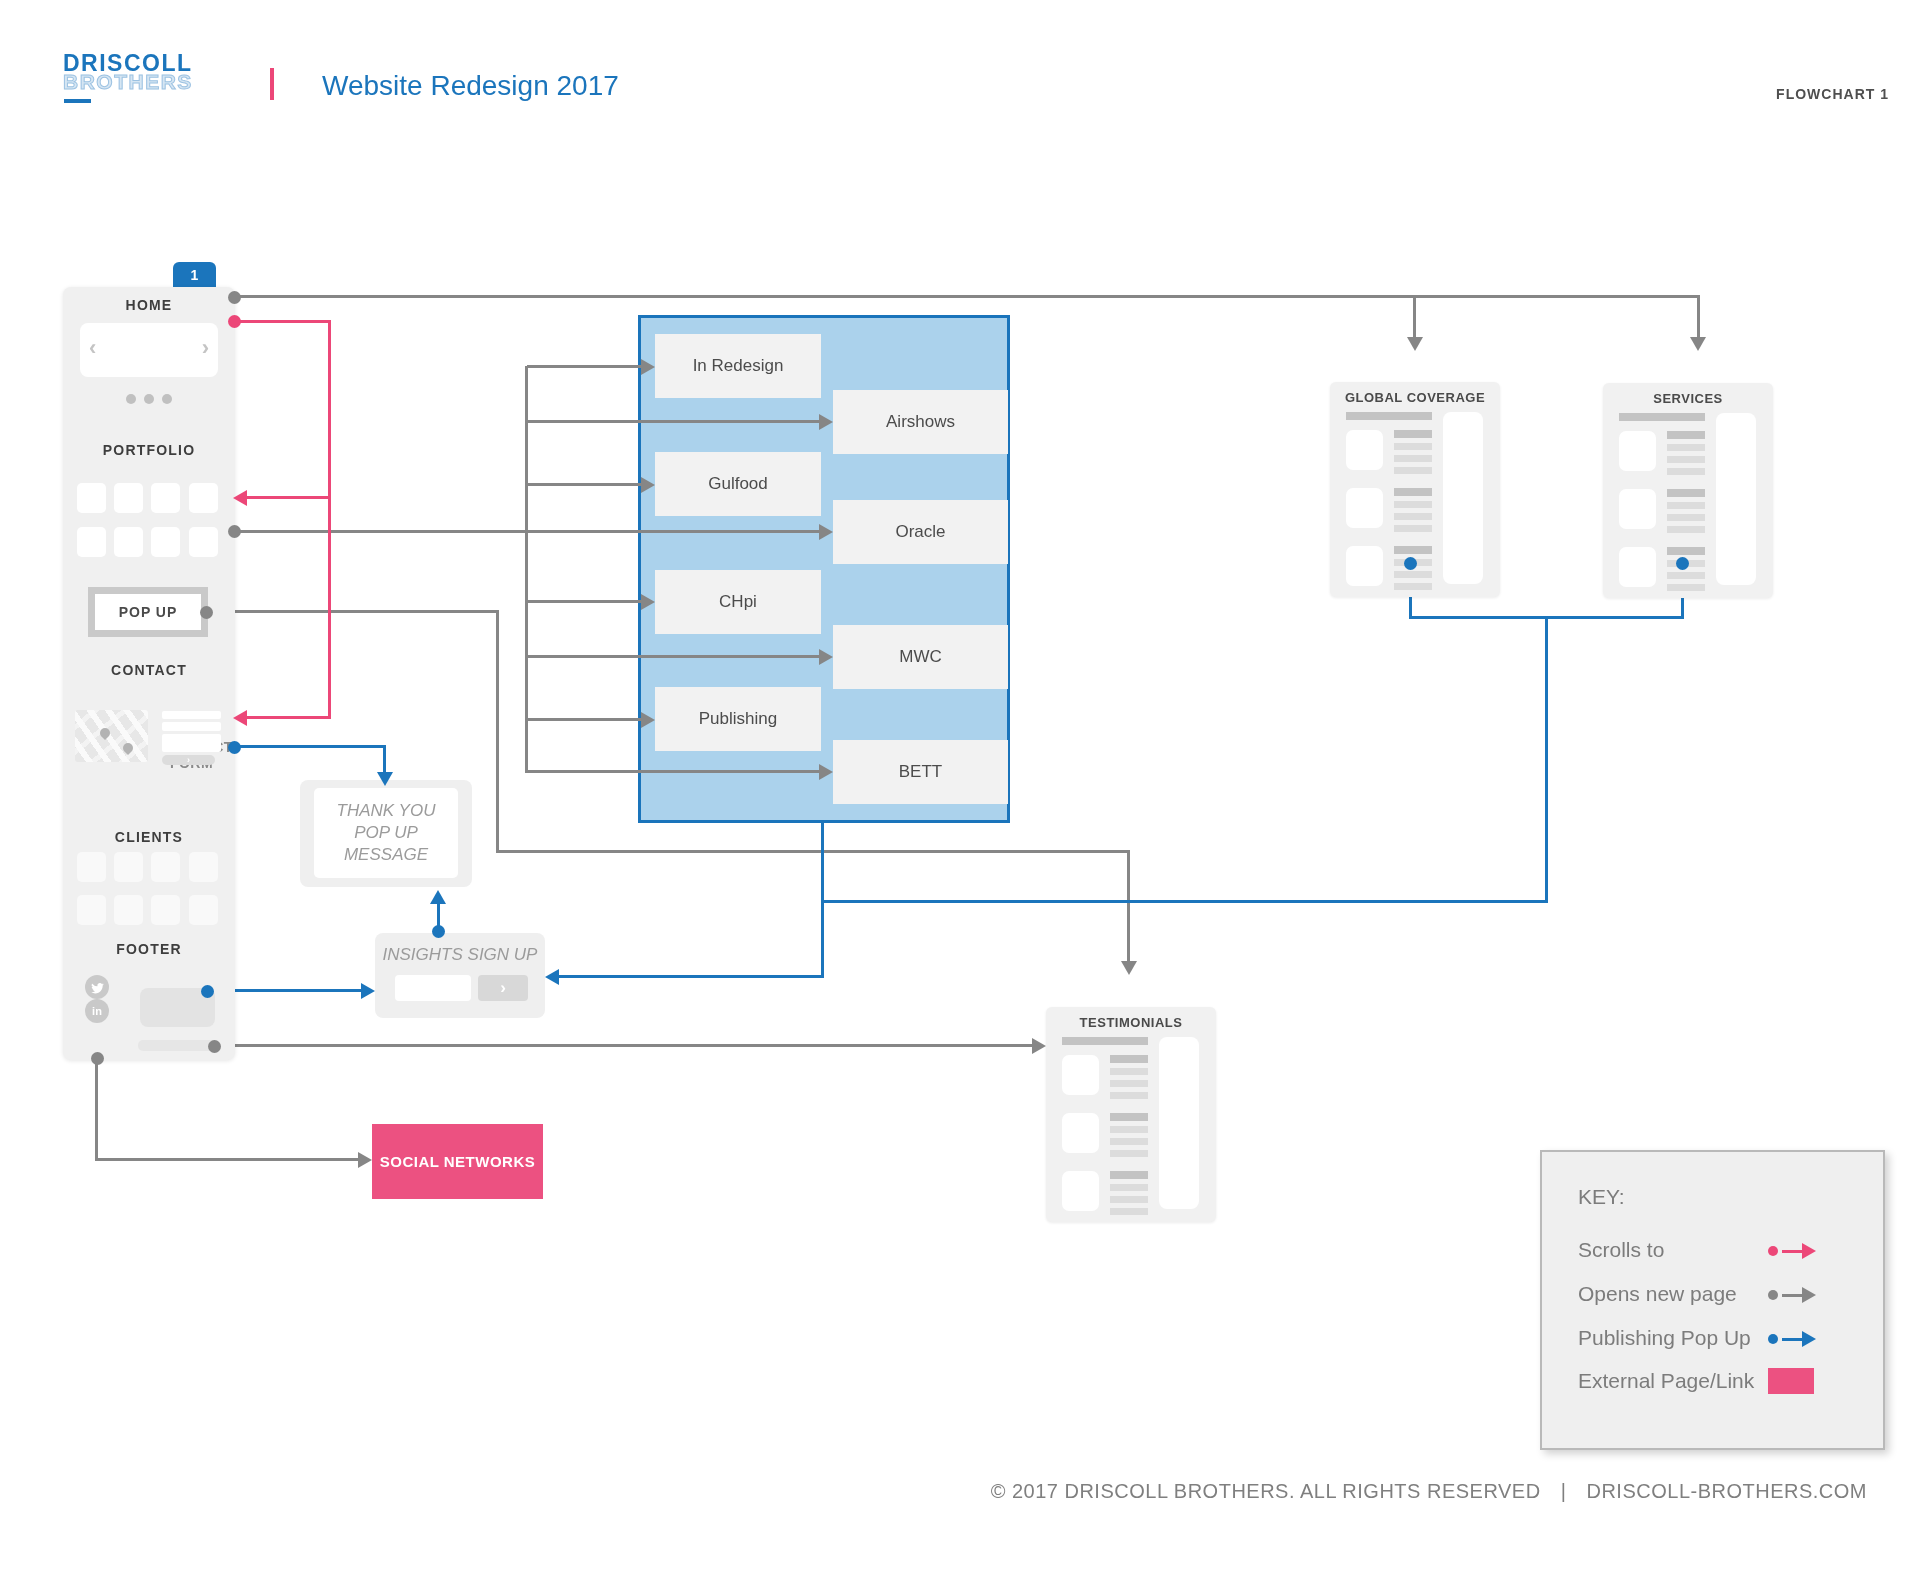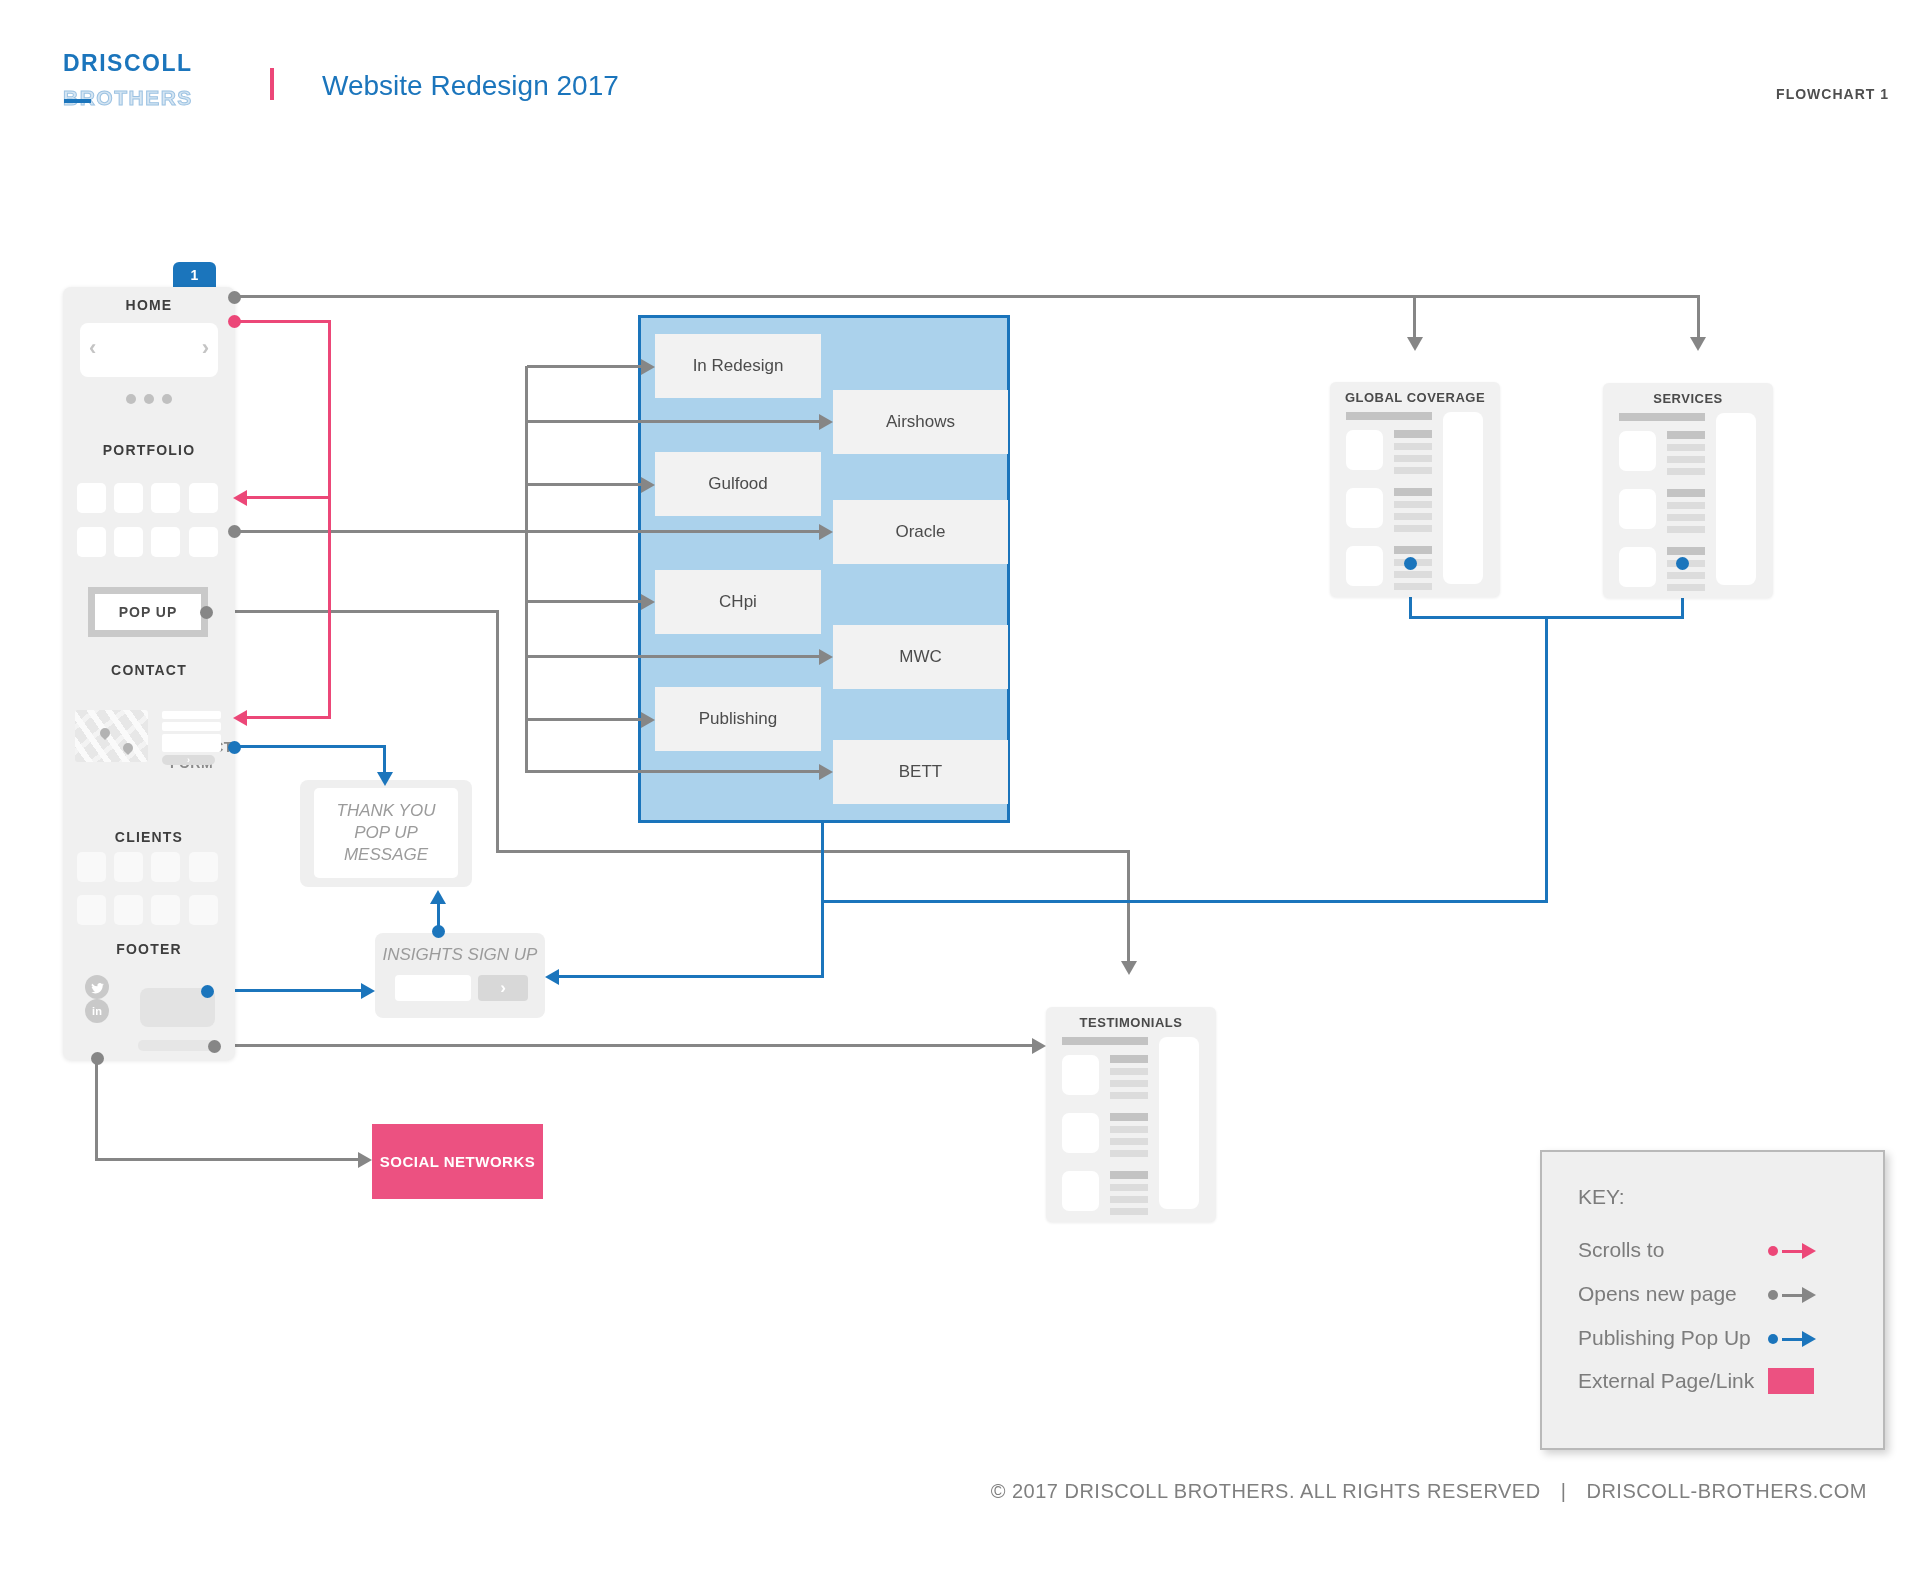--- a/index.html
+++ b/index.html
@@ -13,21 +13,21 @@
   .c-gray{color:#868686;} .c-pink{color:#ec4778;} .c-blue{color:#1b75bc;}
   .dot{position:absolute;width:13px;height:13px;border-radius:50%;z-index:6;}
   .dot.gray{background:#868686;} .dot.pink{background:#ec4778;} .dot.blue{background:#1b75bc;}
   .arr{position:absolute;width:0;height:0;border-style:solid;z-index:5;}
   .arr.r{border-width:8px 0 8px 14px;border-color:transparent transparent transparent currentColor;}
   .arr.l{border-width:8px 14px 8px 0;border-color:transparent currentColor transparent transparent;}
   .arr.d{border-width:14px 8px 0 8px;border-color:currentColor transparent transparent transparent;}
   .arr.u{border-width:0 8px 14px 8px;border-color:transparent transparent currentColor transparent;}
   
   .logo1{left:63px;top:50px;font-size:23px;font-weight:bold;color:#1b75bc;letter-spacing:1.5px;}
-  .logo2{left:63px;top:86px;font-size:21px;font-weight:bold;letter-spacing:1.5px;
+  .logo2{left:63px;top:70px;font-size:21px;font-weight:bold;letter-spacing:1.5px;
          color:rgba(27,117,188,0.18);-webkit-text-stroke:1px #9cc2e2;}
   .logo-underline{left:64px;top:99px;width:27px;height:4px;background:#1b75bc;}
   .hdr-divider{left:270px;top:68px;width:4px;height:32px;background:#ec4778;}
   .hdr-title{left:322px;top:70px;font-size:28px;color:#1b75bc;}
   .hdr-flow{right:31px;top:86px;font-size:14px;color:#4f4f4f;letter-spacing:1px;font-weight:bold;}
   
   .tab1{left:173px;top:262px;width:43px;height:32px;background:#1b75bc;border-radius:6px 6px 0 0;
         color:#fff;font-size:14px;font-weight:bold;text-align:center;line-height:26px;z-index:1;}
   .side-card{left:63px;top:287px;width:172px;height:773px;background:#f0f0f0;border-radius:8px;
              box-shadow:0 1px 4px rgba(0,0,0,.10);z-index:3;}

